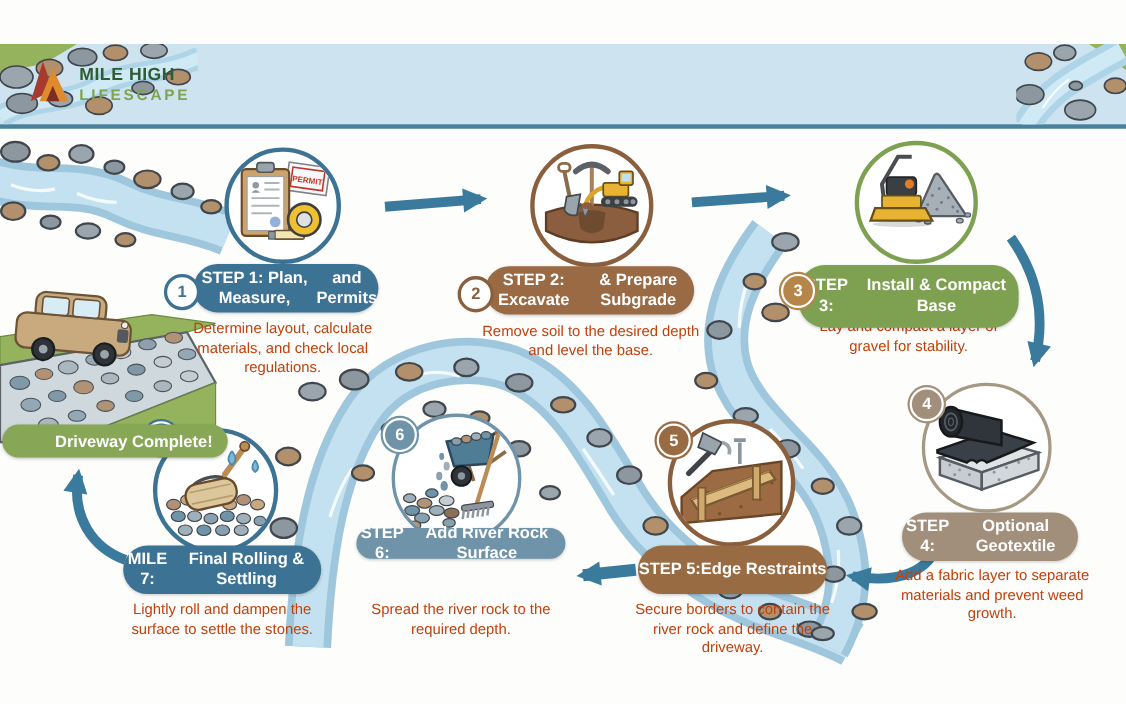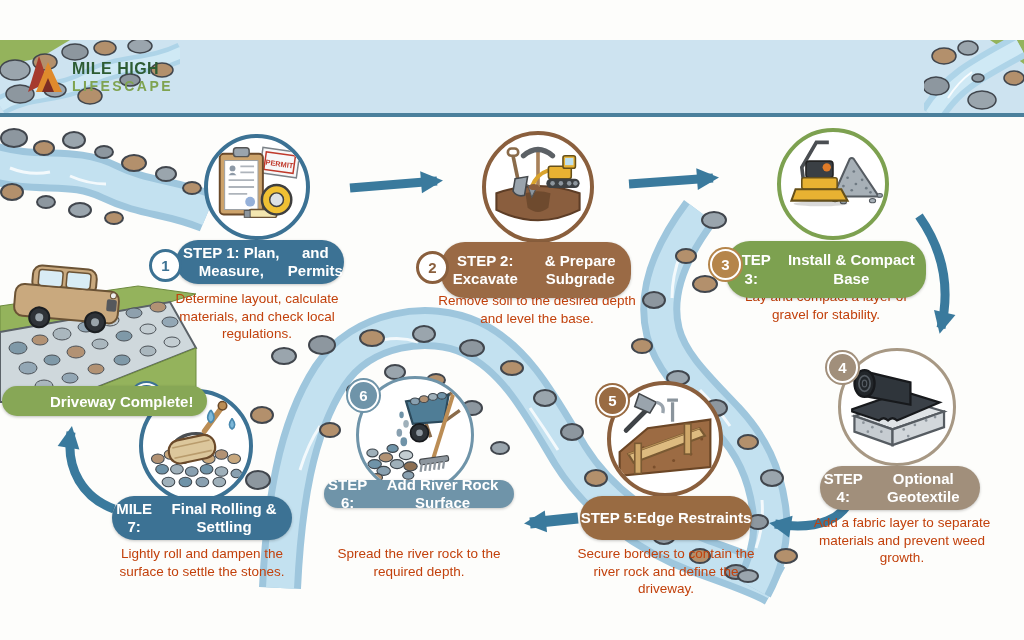--- a/index.html
+++ b/index.html
@@ -29,21 +29,21 @@
               box-shadow:0 1px 3px rgba(0,0,0,.22);}
   .step .desc{position:absolute;text-align:center;font-size:13.5px;color:#c2410c;
               line-height:1.3;z-index:2;}
   
   .s1 .circle{left:204px;top:134px;width:106px;height:106px;border:4px solid #3c7294;}
   .s1 .num{left:149px;top:249px;background:#fff;border:3px solid #3c7294;color:#3c7294;}
   .s1 .pill{left:176px;top:240px;width:168px;height:44px;}
   .s1 .desc{left:158px;top:290px;width:198px;}
   .s2 .circle{left:482px;top:131px;width:112px;height:112px;border:4px solid #8a5f3d;}
   .s2 .num{left:416px;top:251px;background:#fff;border:3px solid #8a5f3d;color:#8a5f3d;}
-  .s2 .pill{left:441px;top:242px;width:190px;height:56px;justify-content:flex-end;}
+  .s2 .pill{left:441px;top:242px;width:190px;height:44px;justify-content:flex-end;}
   .s2 .desc{left:437px;top:292px;width:200px;}
   .s3 .circle{left:777px;top:128px;width:112px;height:112px;border:4px solid #7da150;}
   .s3 .num{left:710px;top:249px;background:#b5854a;border:2px solid #fff;color:#fff;
            box-shadow:0 0 0 2px #b5854a;}
   .s3 .pill{left:726px;top:241px;width:200px;height:57px;}
   .s3 .desc{left:728px;top:288px;width:196px;}
   .s4 .circle{left:838px;top:348px;width:118px;height:118px;border:3px solid #a79884;}
   .s4 .num{left:827px;top:352px;background:#a18f7b;border:2px solid #fff;color:#fff;
            box-shadow:0 0 0 2px #a18f7b;}
   .s4 .pill{left:820px;top:466px;width:160px;height:44px;}

